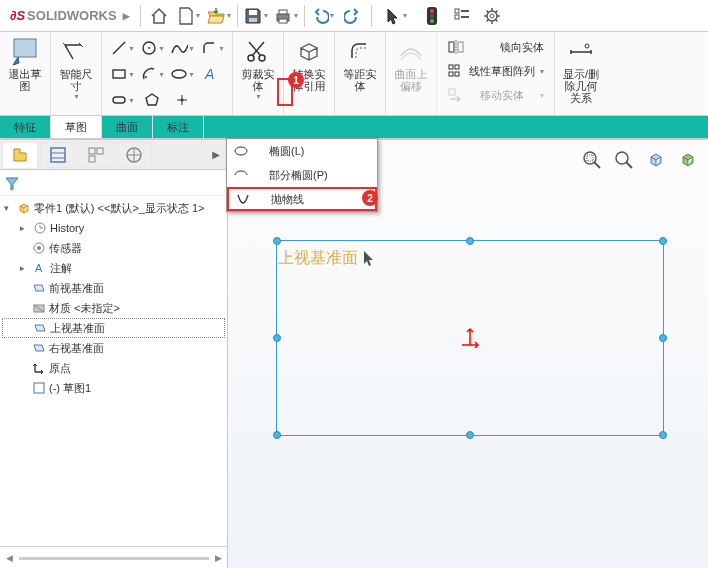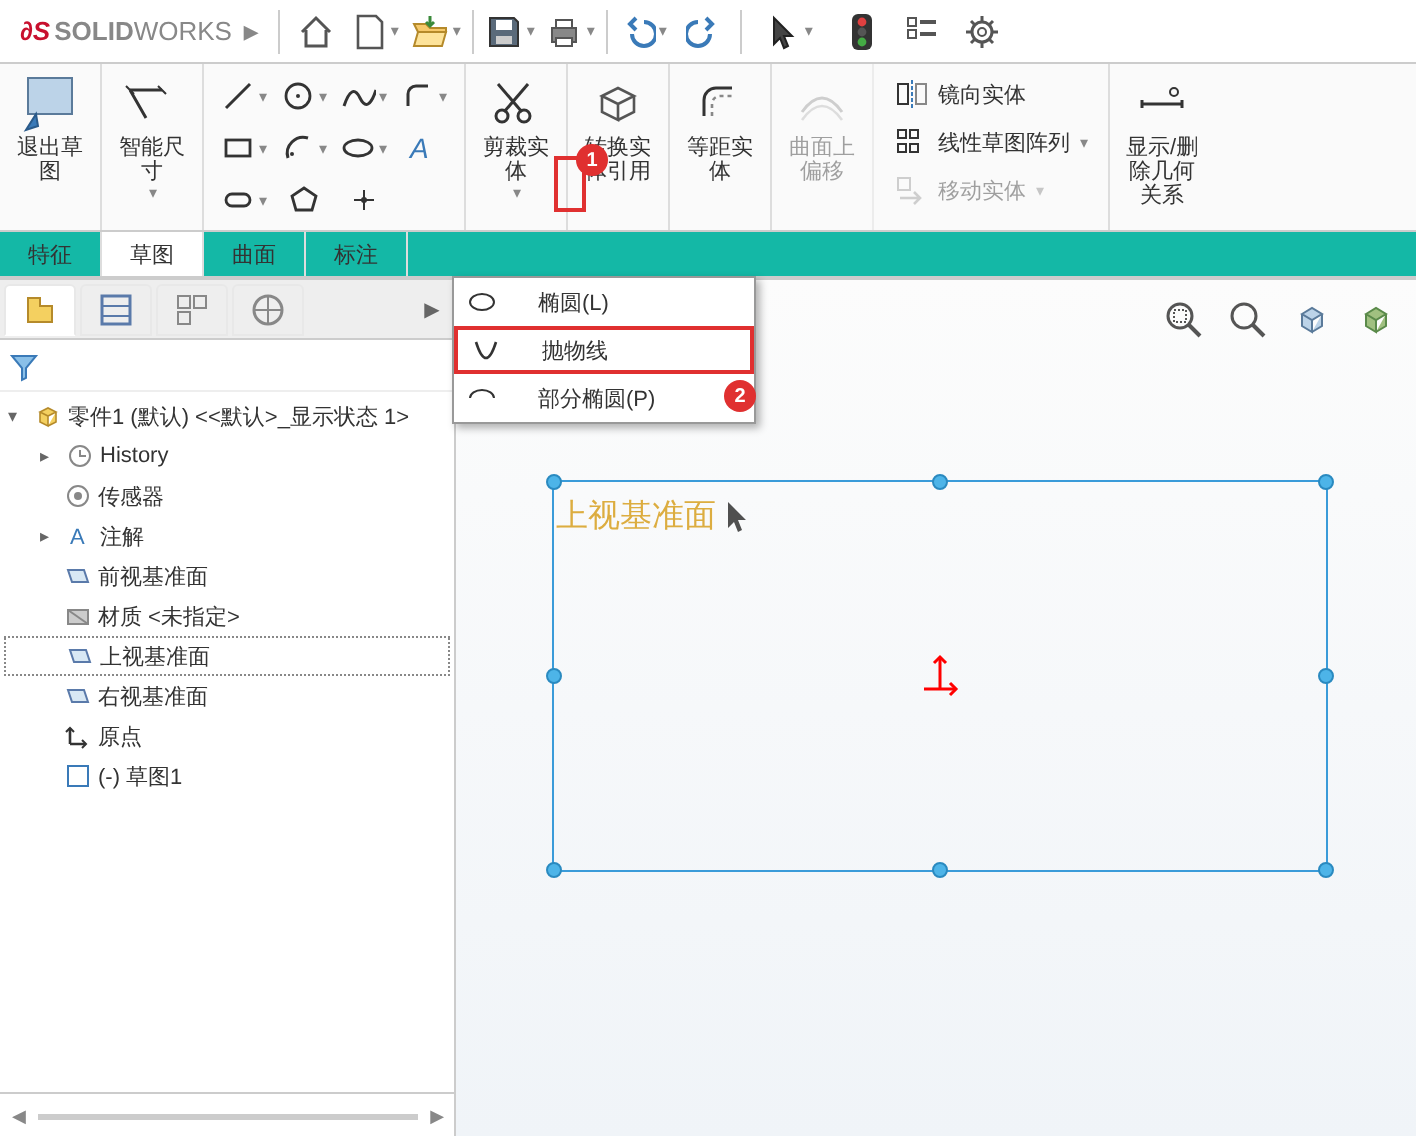--- a/index.html
+++ b/index.html
@@ -12,21 +12,21 @@
 .sep { width: 1px; height: 22px; background: #ccc; margin: 0 2px; }
 .drop { font-size: 8px; color: #888; margin-left: 1px; }
 .ribbon { height: 108px; display: flex; border-bottom: 1px solid #ccc; background: #fafafa; position: relative; }
 .ribgroup { display: flex; flex-direction: column; align-items: center; padding: 2px 4px; border-right: 1px solid #ddd; position: relative; }
 .ribbtn-lg { display: flex; flex-direction: column; align-items: center; justify-content: flex-start; padding: 2px 4px; cursor: pointer; font-size: 11px; text-align: center; min-width: 42px; }
 .ribbtn-lg .icn { height: 32px; display: flex; align-items: center; justify-content: center; }
 .ribgrid { display: flex; flex-direction: column; gap: 2px; padding: 2px; }
 .ribrow { display: flex; gap: 2px; }
 .ribcell { width: 28px; height: 24px; display: flex; align-items: center; justify-content: center; cursor: pointer; border: 1px solid transparent; position: relative; }
 .ribside { display: flex; flex-direction: column; gap: 2px; padding: 2px; }
-.ribside-item { display: flex; align-items: center; height: 22px; padding: 0 4px; cursor: pointer; gap: 4px; }
+.ribside-item { display: flex; align-items: center; height: 22px; padding: 0 4px; cursor: pointer; gap: 4px; justify-content: space-between; }
 .tabbar { height: 24px; display: flex; border-top: 1px solid #ccc; border-bottom: 1px solid #ccc; background: #14b8a6; position: absolute; bottom: 0; left: 0; right: 0; }
 .tab { padding: 0 14px; display: flex; align-items: center; font-size: 11px; cursor: pointer; border-right: 1px solid #ddd; }
 .tab.active { background: #fff; }
 .main { display: flex; height: calc(100% - 140px); }
 .side { width: 228px; border-right: 1px solid #ccc; background: #fff; display: flex; flex-direction: column; }
 .sidetabs { height: 30px; display: flex; background: #eee; border-bottom: 1px solid #ccc; align-items: center; padding: 0 2px; gap: 2px; }
 .sidetab { width: 36px; height: 26px; display: flex; align-items: center; justify-content: center; cursor: pointer; border: 1px solid #e8e8e8; border-radius: 3px 3px 0 0; background: #eee; }
 .sidetab.active { background: #fff; border-bottom-color: #fff; }
 .filterbar { height: 26px; display: flex; align-items: center; padding: 0 4px; border-bottom: 1px solid #eee; }
 .tree { flex: 1; overflow: auto; padding: 2px; }
@@ -49,21 +49,21 @@
 .icn svg, .ribcell svg, .topbtn svg { display: block; }
 .disabled { opacity: .45; }
 </style>
 </head>
 <body>
 
 <div class="topbar">
   <div class="logo">
     <span class="ds">∂S</span>
     <span>SOLID</span>
-      <span style="font-weight:normal">WORKS</span>
+      <span style="font-weight:bold">WORKS</span>
     <span class="arrow">▶</span>
   </div>
   <div class="sep"></div>
   <div class="topbtn">
       <svg width="20" height="20">
         <path d="M3 10 L10 3 L17 10 M5 9 v8 h10 v-8" fill="none" stroke="#555" stroke-width="1.5"></path>
       </svg>
     </div>
   <div class="topbtn">
       <svg width="18" height="20">
@@ -353,31 +353,31 @@
 <div class="redbox" style="top:78px;left:277px;width:16px;height:28px"></div>
 <div class="badge" style="top:72px;left:288px">1</div>
 
 <div class="menu">
   <div class="menuitem">
       <svg width="16" height="14">
         <ellipse cx="8" cy="7" rx="6" ry="4" fill="none" stroke="#333"></ellipse>
       </svg>
       <span>椭圆(L)</span>
     </div>
+  <div class="menuitem">
+      <svg width="16" height="14">
+        <path d="M2 7 a6 4 0 0 1 12 0" fill="none" stroke="#333"></path>
+      </svg>
+      <span>部分椭圆(P)</span>
+    </div>
   <div class="menuitem hl">
       <svg width="16" height="14">
         <path d="M3 3 q5 16 10 0" fill="none" stroke="#333" stroke-width="1.3"></path>
       </svg>
       <span>抛物线</span>
-    </div>
-  <div class="menuitem">
-      <svg width="16" height="14">
-        <path d="M2 7 a6 4 0 0 1 12 0" fill="none" stroke="#333"></path>
-      </svg>
-      <span>部分椭圆(P)</span>
     </div>
 </div>
 <div class="badge" style="top:190px;left:362px">2</div>
 
 <div class="main">
   <div class="side">
     <div class="sidetabs">
       <div class="sidetab active">
           <svg width="20" height="20">
             <path d="M4 4 l6 0 l0 4 l6 0 l0 8 l-12 0 z" fill="#f4d060" stroke="#b58a2a"></path>

